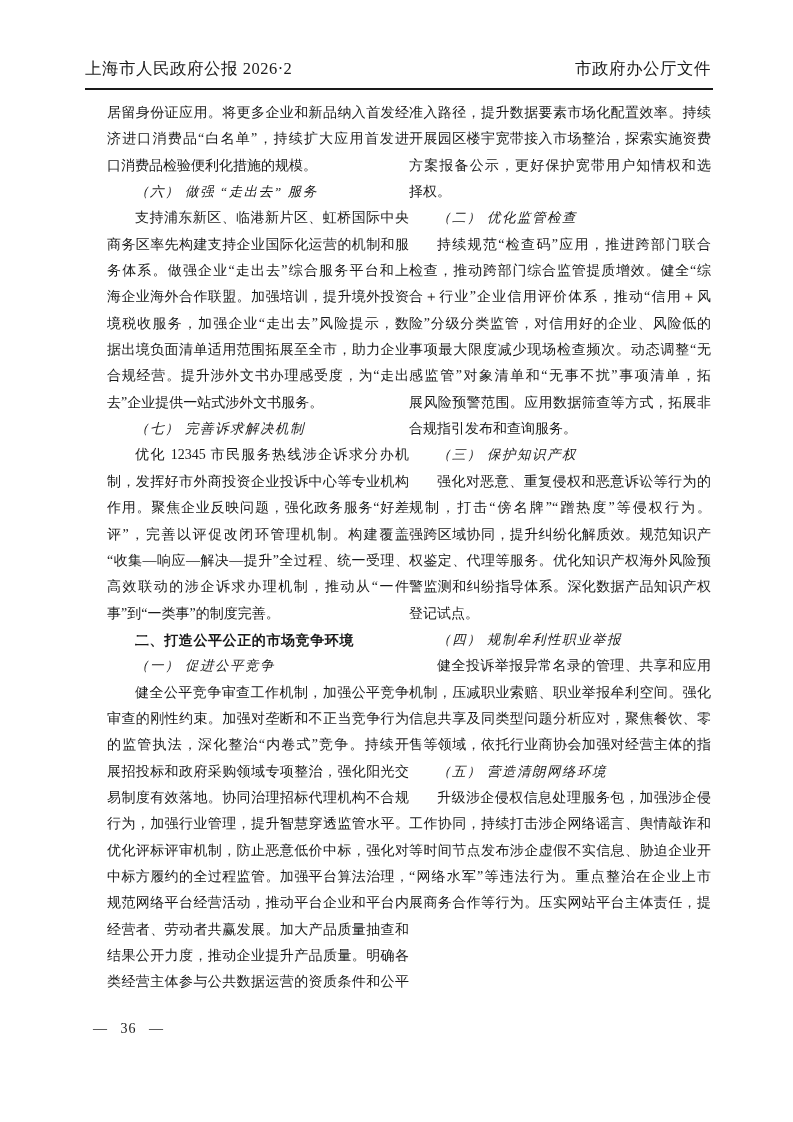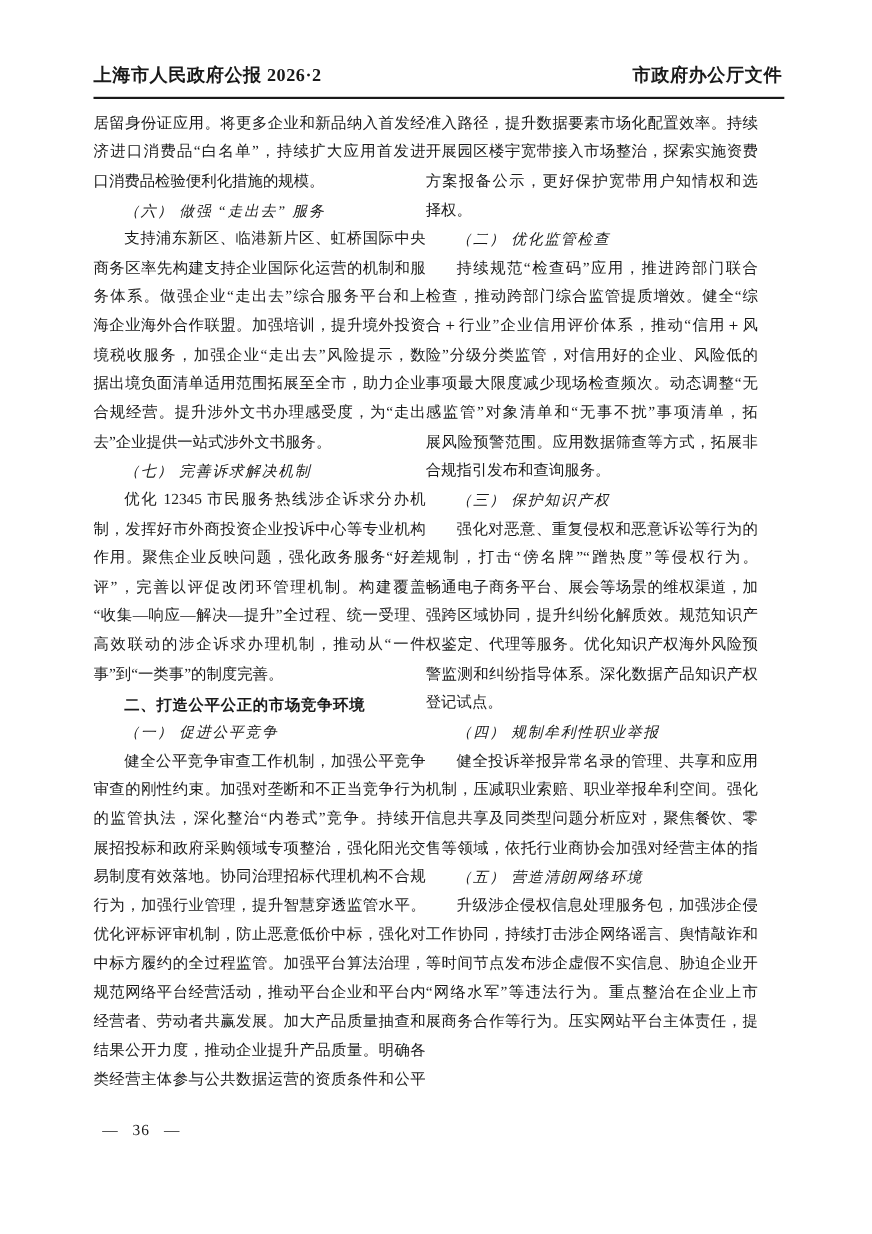--- a/index.html
+++ b/index.html
@@ -20,37 +20,36 @@
     position: absolute;
     left: 85px;
     top: 58px;
     width: 626px;
     display: flex;
     justify-content: space-between;
     align-items: flex-end;
     font-size: 16.5px;
     letter-spacing: 0.5px;
     white-space: nowrap;
-    font-weight: bold;
   }
   .rule {
     position: absolute;
     left: 85px;
     top: 88px;
     width: 628px;
     height: 2px;
     background: #1a1a1a;
   }
   .cols {
     position: absolute;
     left: 85px;
     top: 100px;
     width: 626px;
     display: flex;
-    justify-content: flex-start;
+    justify-content: flex-end;
   }
   .col { width: 302px; }
   .ln {
     font-size: 14px;
     line-height: 26.35px;
     height: 26.35px;
     overflow: hidden;
     text-align: left;
   }
   .j {
@@ -138,21 +137,20 @@
         <div class="ln j">检查，推动跨部门综合监管提质增效。健全“综</div>
         <div class="ln j">合＋行业”企业信用评价体系，推动“信用＋风</div>
         <div class="ln j">险”分级分类监管，对信用好的企业、风险低的</div>
         <div class="ln j">事项最大限度减少现场检查频次。动态调整“无</div>
         <div class="ln j">感监管”对象清单和“无事不扰”事项清单，拓</div>
         <div class="ln j">展风险预警范围。应用数据筛查等方式，拓展非</div>
         <div class="ln">合规指引发布和查询服务。</div>
         <div class="ln i k">（三） 保护知识产权</div>
         <div class="ln i j">强化对恶意、重复侵权和恶意诉讼等行为的</div>
         <div class="ln j">规制，打击“傍名牌”“蹭热度”等侵权行为。</div>
-        <div class="ln j">畅通电子商务平台、展会等场景的维权渠道，加</div>
         <div class="ln j">强跨区域协同，提升纠纷化解质效。规范知识产</div>
         <div class="ln j">权鉴定、代理等服务。优化知识产权海外风险预</div>
         <div class="ln j">警监测和纠纷指导体系。深化数据产品知识产权</div>
         <div class="ln">登记试点。</div>
         <div class="ln i k">（四） 规制牟利性职业举报</div>
         <div class="ln i j">健全投诉举报异常名录的管理、共享和应用</div>
         <div class="ln j">机制，压减职业索赔、职业举报牟利空间。强化</div>
         <div class="ln j">信息共享及同类型问题分析应对，聚焦餐饮、零</div>
         <div class="ln j">售等领域，依托行业商协会加强对经营主体的指</div>
         <div class="ln i k">（五） 营造清朗网络环境</div>

